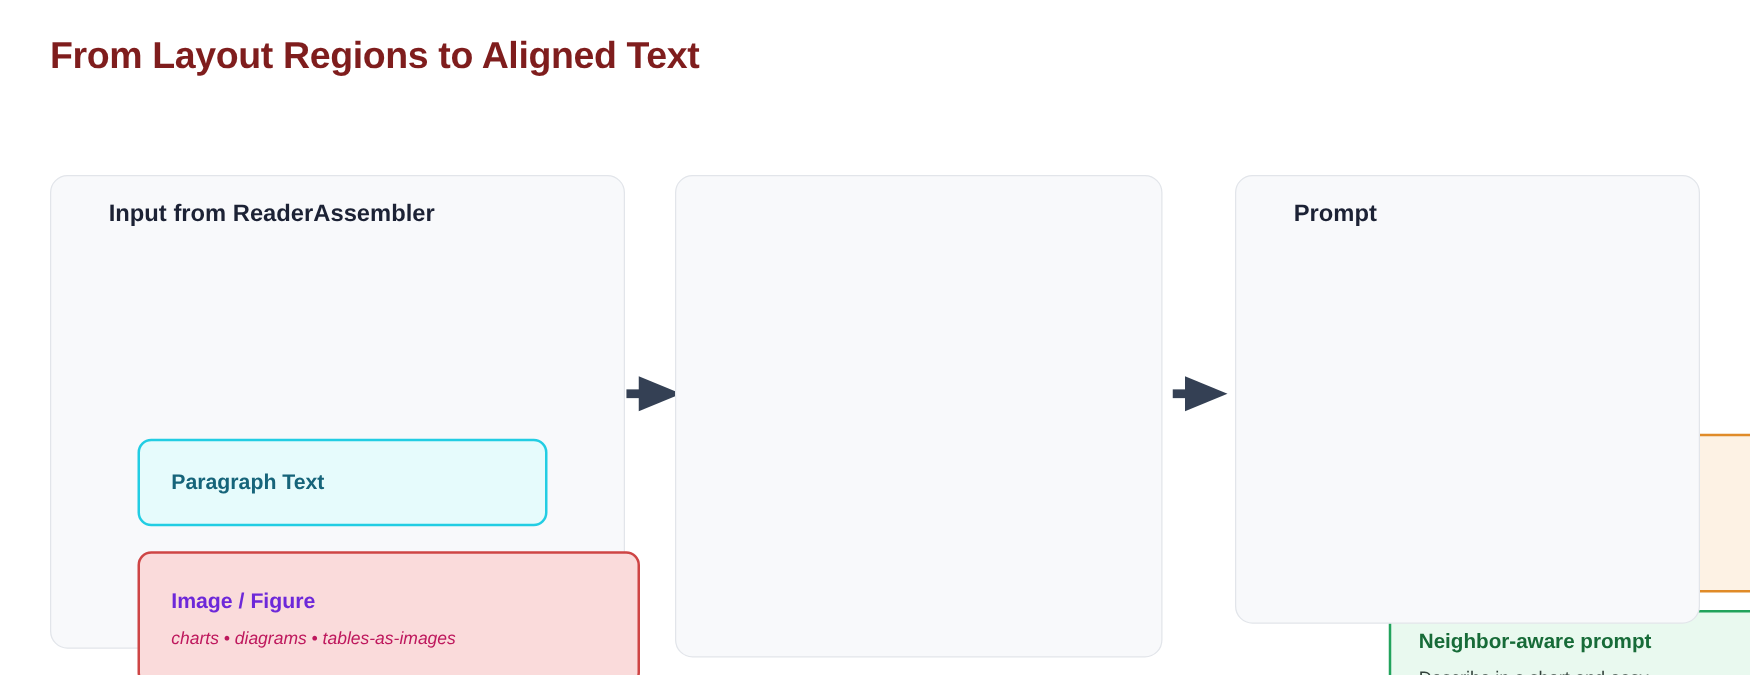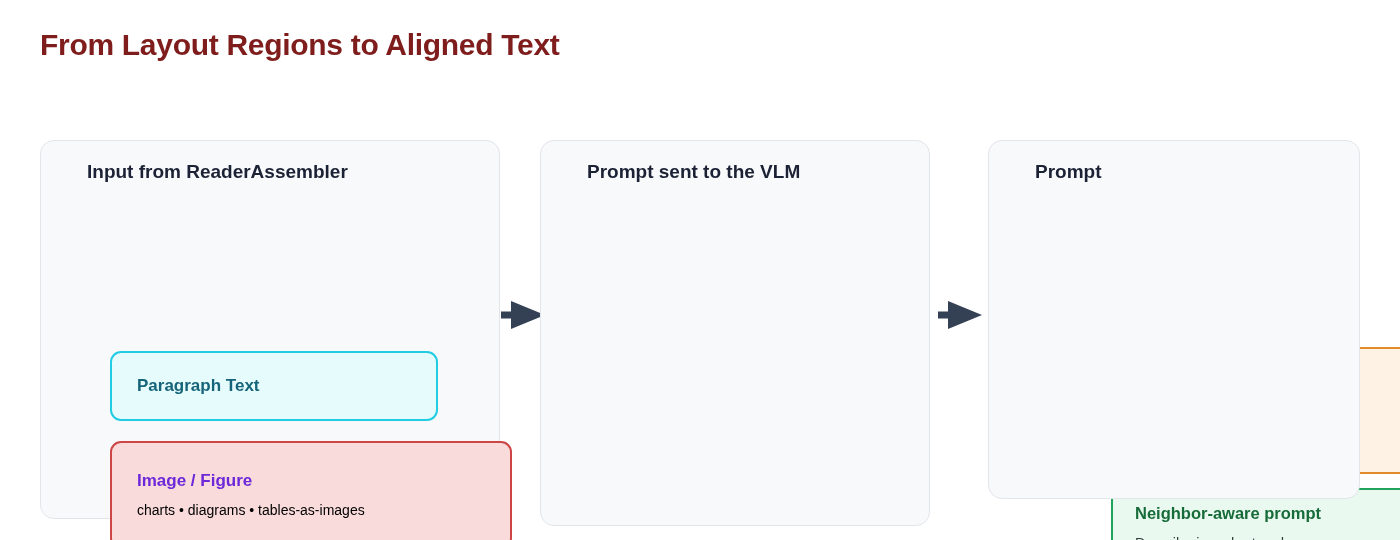--- a/index.html
+++ b/index.html
@@ -71,21 +71,21 @@
     border-color: #22cde3;
   }
   .card-cyan .card-title { color: #16647a; }
 
   
   .card-red {
     background: #fadbdb;
     border-color: #ce4545;
   }
   .card-red .card-title { color: #6d28d9; }
-  .card-red .card-sub   { color: #000000; }
+  .card-red .card-sub   { color: #be185d; font-style: italic; }
 
   
   .card-orange {
     background: #fdf2e4;
     border-color: #e08b28;
   }
   .card-orange .prompt-head { color: #a8401c; }
   .card-orange .prompt-body { color: #3f3a36; }
 
   
@@ -150,21 +150,20 @@
 </section>
 
 <div class="arrow" id="arrow-1">
   <svg width="48" height="40" viewBox="0 0 48 40">
     <rect x="0" y="16.5" width="16" height="7" fill="#344054"></rect>
     <polygon points="10,6 44,20 10,34" fill="#344054"></polygon>
   </svg>
 </div>
 
 <section class="panel" id="panel-prompt">
-  <div class="panel-title">Prompt sent to the VLM</div>
 
   <div class="prompt-card card-orange" id="pr-default">
     <div class="prompt-head">Default prompt</div>
     <div class="prompt-body">Describe in a short and easy
 to understand sentence what
 you see in the image.</div>
   </div>
 
   <div class="prompt-card card-green" id="pr-neighbor">
     <div class="prompt-head">Neighbor-aware prompt</div>

